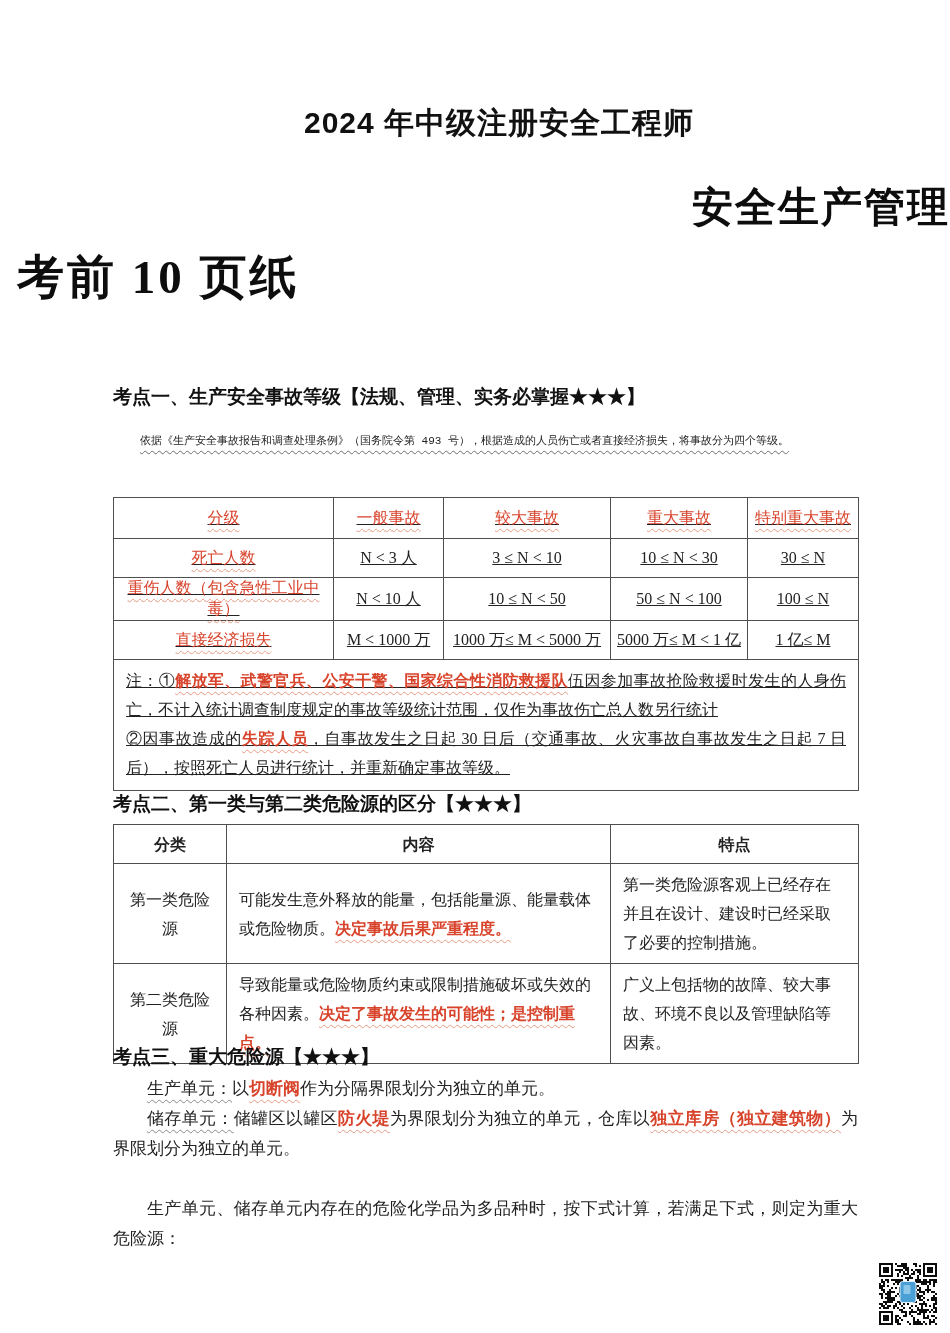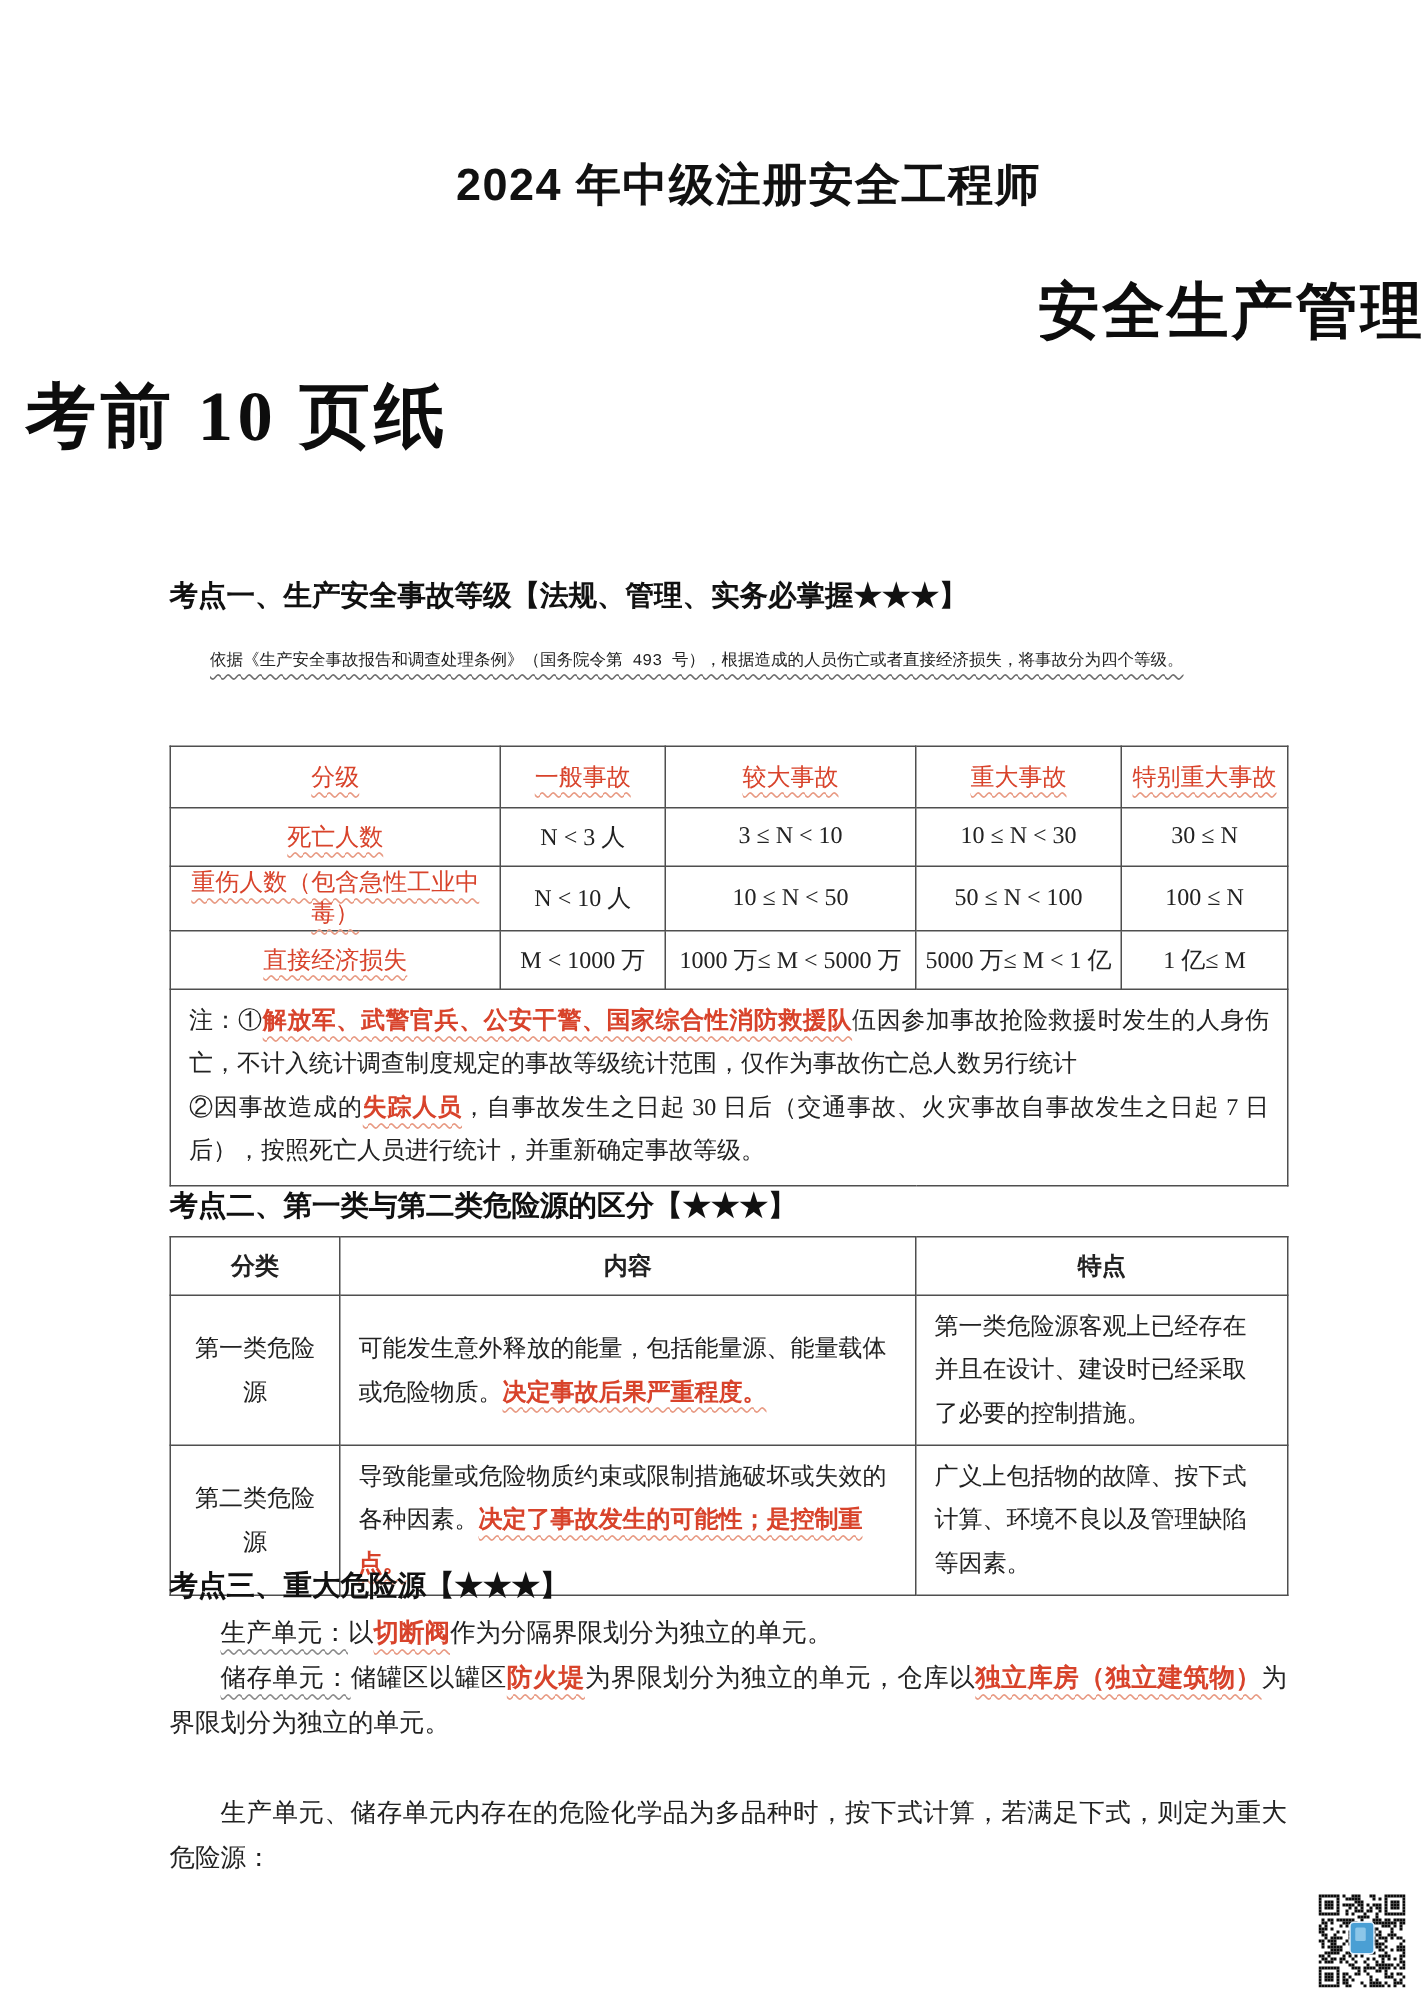--- a/index.html
+++ b/index.html
@@ -53,21 +53,21 @@
   .u-dot{ text-decoration:underline dotted #7a7a7a; text-decoration-thickness:2px; text-underline-offset:6px;}
   .red{color:#d8432b;}
   .red-b{color:#d8432b;font-weight:700;}
   
   table{border-collapse:collapse;table-layout:fixed;}
   td{border:1px solid #4f4f4f;vertical-align:middle;}
   #table1{
     position:absolute;left:113px;top:497px;width:745px;
     font-size:16px;
   }
-  #table1 td{text-align:center;height:38px;padding:0 4px;}
+  #table1 td{text-align:center;height:38px;padding:0 4px;text-decoration:underline;}
   #table1 tr.hdr td{height:40px;}
   #table1 .note-cell{
     text-align:left;height:auto;padding:6px 12px 8px 12px;
   }
   .note-line{
     margin:0;font-size:16px;line-height:29px;text-align:justify;text-indent:0;
   }
   #table2{
     position:absolute;left:113px;top:824px;width:745px;
     font-size:16px;
@@ -174,21 +174,21 @@
       <td>特点</td>
     </tr>
     <tr class="r1">
       <td class="lab">第一类危险源</td>
       <td><span>可能发生意外释放的能量，包括能量源、能量载体或危险物质。</span><span class="red-b uw-red">决定事故后果严重程度。</span></td>
       <td>第一类危险源客观上已经存在并且在设计、建设时已经采取了必要的控制措施。</td>
     </tr>
     <tr class="r2">
       <td class="lab">第二类危险源</td>
       <td><span>导致能量或危险物质约束或限制措施破坏或失效的各种因素。</span><span class="red-b uw-red">决定了事故发生的可能性；是控制重点。</span></td>
-      <td>广义上包括物的故障、按下式计算、环境不良以及管理缺陷等因素。</td>
+      <td>广义上包括物的故障、较大事故、环境不良以及管理缺陷等因素。</td>
     </tr>
   </tbody>
     </table>
 
   <div class="sec-h" id="s3h">考点三、重大危险源【★★★】</div>
 
   <p class="s3p" id="s3p2"><span class="uw-gray">储存单元：</span><span>储罐区以罐区</span><span class="red-b uw-red">防火堤</span><span>为界限划分为独立的单元，仓库以</span><span class="red-b uw-red">独立库房（独立建筑物）</span><span>为界限划分为独立的单元。</span></p>
 
   <p class="s3p" id="s3p1"><span class="uw-gray">生产单元：</span><span>以</span><span class="red-b uw-red">切断阀</span><span>作为分隔界限划分为独立的单元。</span></p>
 

